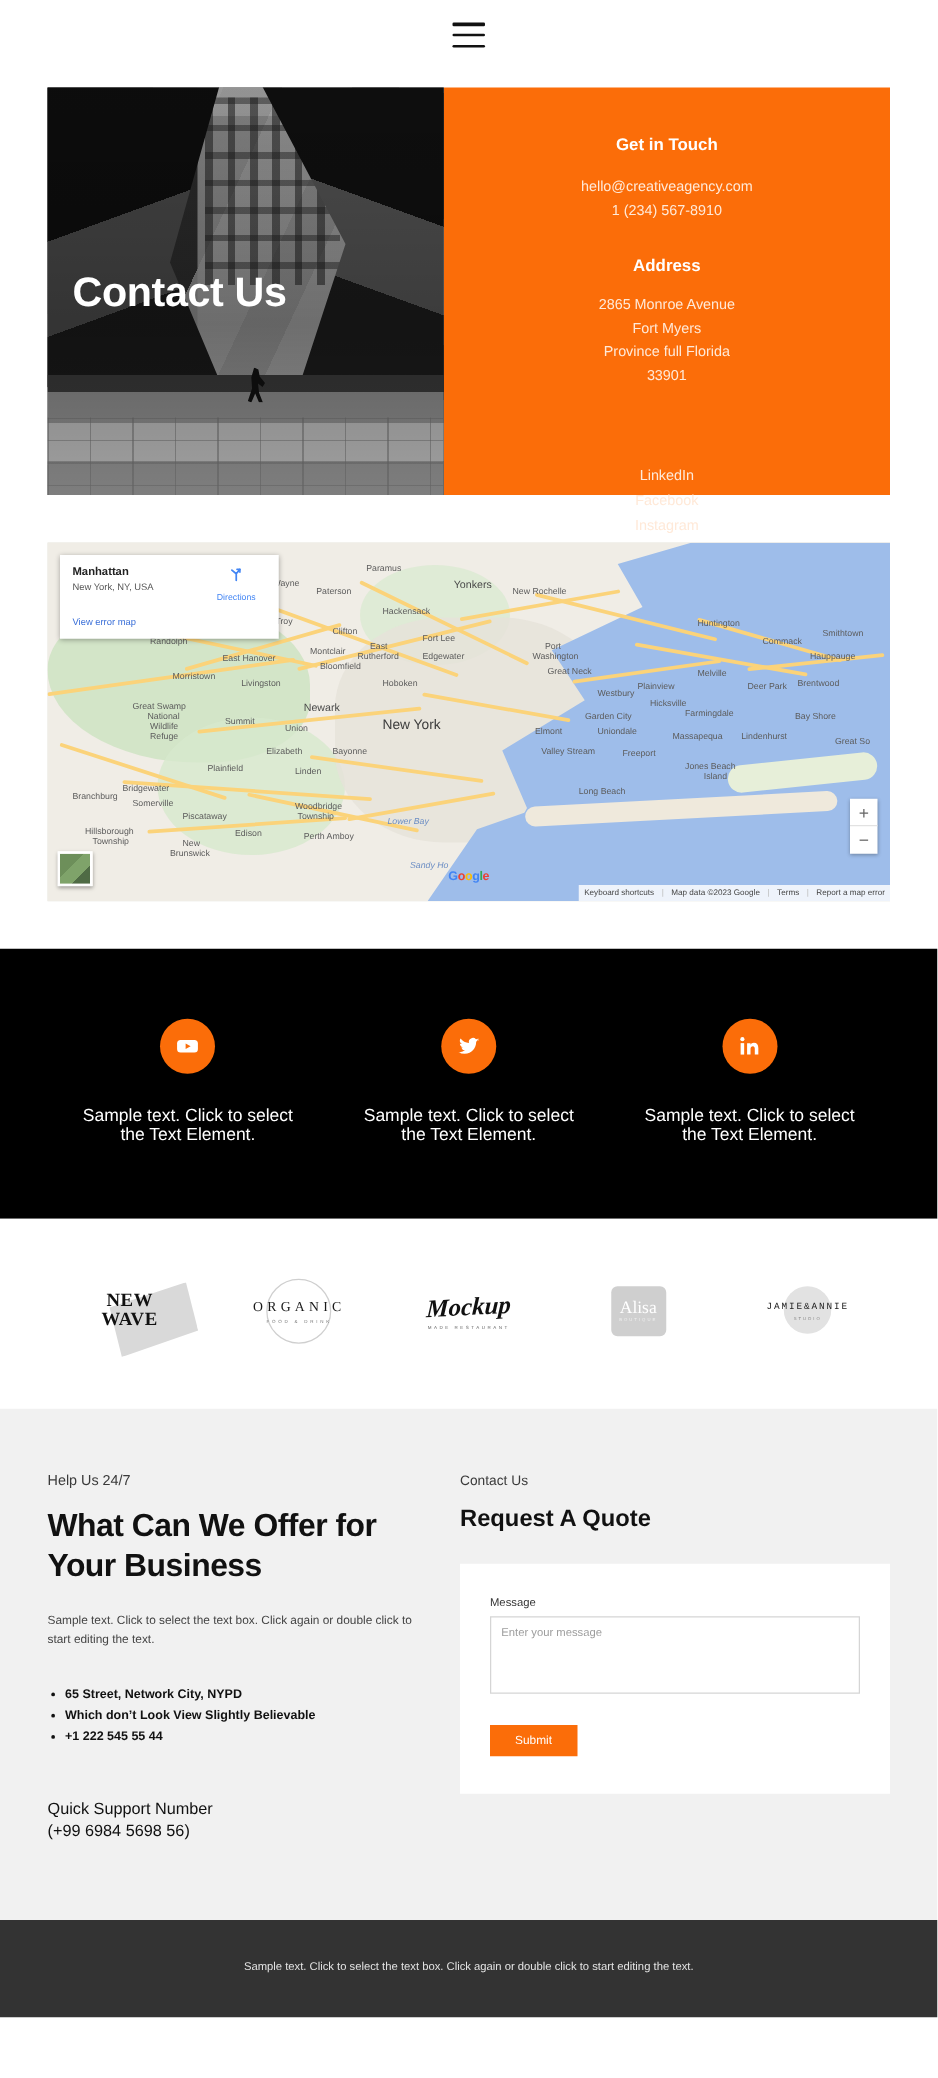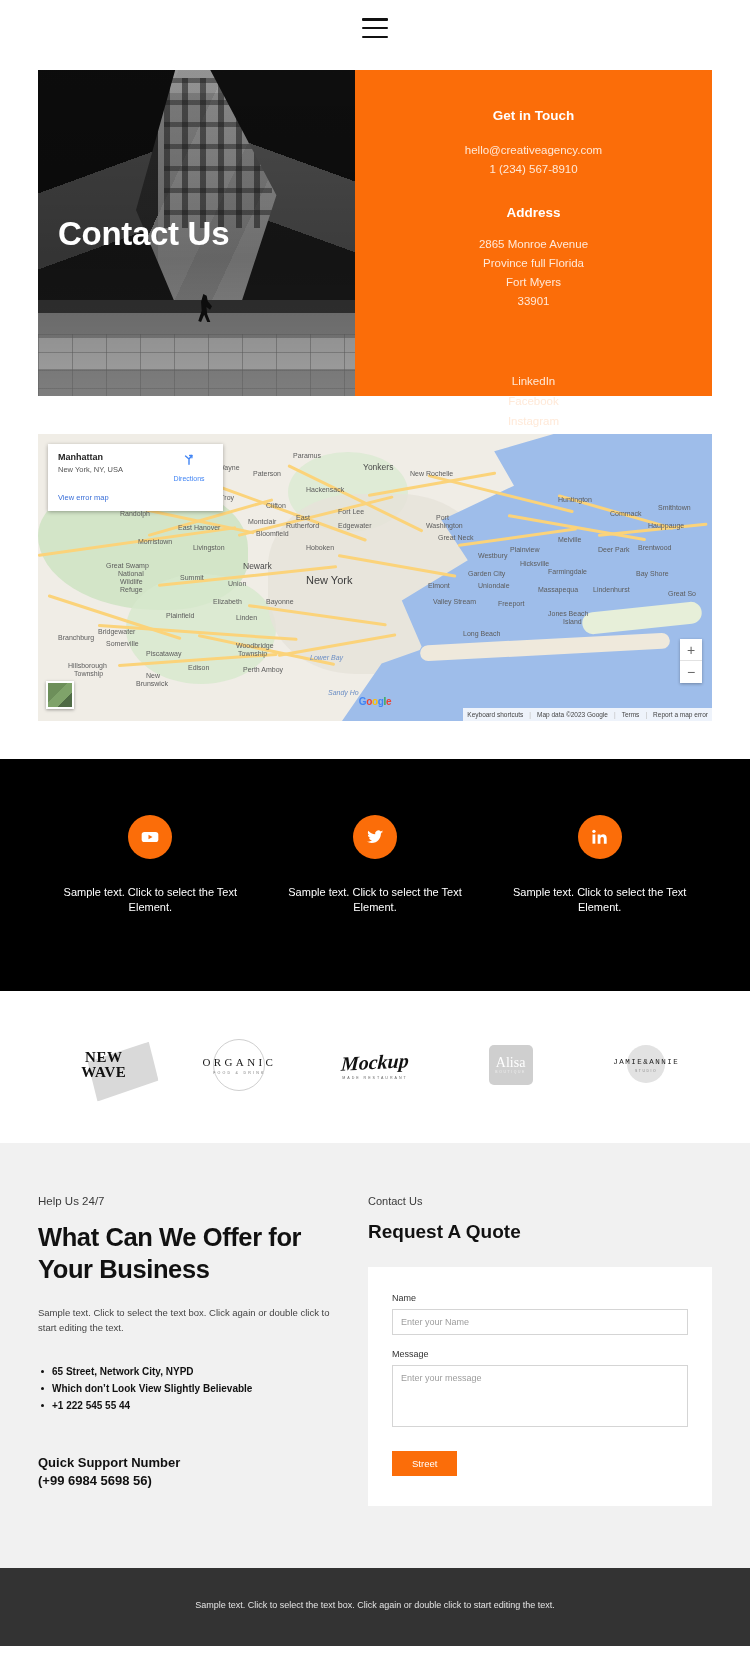--- a/index.html
+++ b/index.html
@@ -213,22 +213,22 @@
     display: flex;
   }
   .social-col { flex: 1; text-align: center; }
   .social-circle {
     width: 44px; height: 44px; border-radius: 50%;
     background: #FB6D09;
     display: flex; align-items: center; justify-content: center;
     margin: 0 auto 26px;
   }
   .social-caption {
-    color: #fff; font-size: 11px; line-height: 15px;
-    max-width: 180px; margin: 16px auto;
+    color: #fff; font-size: 14px; line-height: 15px;
+    max-width: 180px; margin: 0 auto;
   }
 
   
   .logos {
     background: #fff; padding: 48px 36px 52px 36px;
     display: flex; align-items: center; justify-content: space-between;
   }
   .logo-cell { flex: 1; text-align: center; position: relative; height: 52px;
     display: flex; align-items: center; justify-content: center; }
   .logo-newwave { position: relative; }
@@ -290,21 +290,21 @@
   .offer-p { font-size: 9.5px; line-height: 15px; color: #444; margin-bottom: 28px; }
   .offer-list { list-style: none; margin-bottom: 22px; }
   .offer-list li {
     font-size: 10px; font-weight: 700; color: #111; line-height: 17px;
     padding-left: 14px; position: relative;
   }
   .offer-list li::before {
     content: ""; position: absolute; left: 3px; top: 7px;
     width: 3px; height: 3px; border-radius: 50%; background: #111;
   }
-  .offer-support { font-size: 13px; font-weight: 700; line-height: 18px; color: #111; margin-top: 40px; }
+  .offer-support { font-size: 13px; font-weight: 400; line-height: 18px; color: #111; margin-top: 40px; }
 
   .offer-right { flex: 1; }
   .form-kicker { font-size: 11px; color: #3a3a3a; margin-bottom: 14px; }
   .form-title { font-size: 19px; font-weight: 700; color: #111; margin-bottom: 24px; }
   .form-card { background: #fff; padding: 26px 24px 30px 24px; }
   .field-label { font-size: 9px; color: #333; margin-bottom: 6px; display: block; }
   .field-input, .field-area {
     width: 100%; border: 1px solid #d5d5d5; background: #fff;
     font-family: "Liberation Sans", sans-serif; font-size: 9px; color: #333;
     padding: 7px 8px; outline: none;
@@ -354,22 +354,22 @@
       <div class="hero-title">Contact Us</div>
     </div>
 
     <div class="hero-panel">
       <h3>Get in Touch</h3>
       <div class="line">hello@creativeagency.com</div>
       <div class="line">1 (234) 567-8910</div>
 
       <div class="addr-title">Address</div>
       <div class="line">2865 Monroe Avenue</div>
+      <div class="line">Fort Myers</div>
       <div class="line">Province full Florida</div>
-      <div class="line">Fort Myers</div>
       <div class="line">33901</div>
 
       <div class="socials">
         <a href="#">LinkedIn</a>
         <a href="#">Facebook</a>
         <a href="#">Instagram</a>
       </div>
     </div>
   </div>
 
@@ -606,28 +606,24 @@
         <div>Quick Support Number</div>
         <div>(+99 6984 5698 56)</div>
       </div>
     </div>
 
     <div class="offer-right">
       <div class="form-kicker">Contact Us</div>
       <div class="form-title">Request A Quote</div>
       <div class="form-card">
         <div class="field-block">
-          <label class="field-label">Name</label>
-          <input class="field-input" type="text" placeholder="Enter your Name" style="">
-        </div>
-        <div class="field-block">
           <label class="field-label">Message</label>
           <textarea class="field-area" placeholder="Enter your message" style=""></textarea>
         </div>
-        <button class="submit-btn">Street</button>
+        <button class="submit-btn">Submit</button>
       </div>
     </div>
   </div>
 
   <div class="footer">
     <p>Sample text. Click to select the text box. Click again or double click to start editing the text.</p>
   </div>
 </div>
 
 </body></html>

